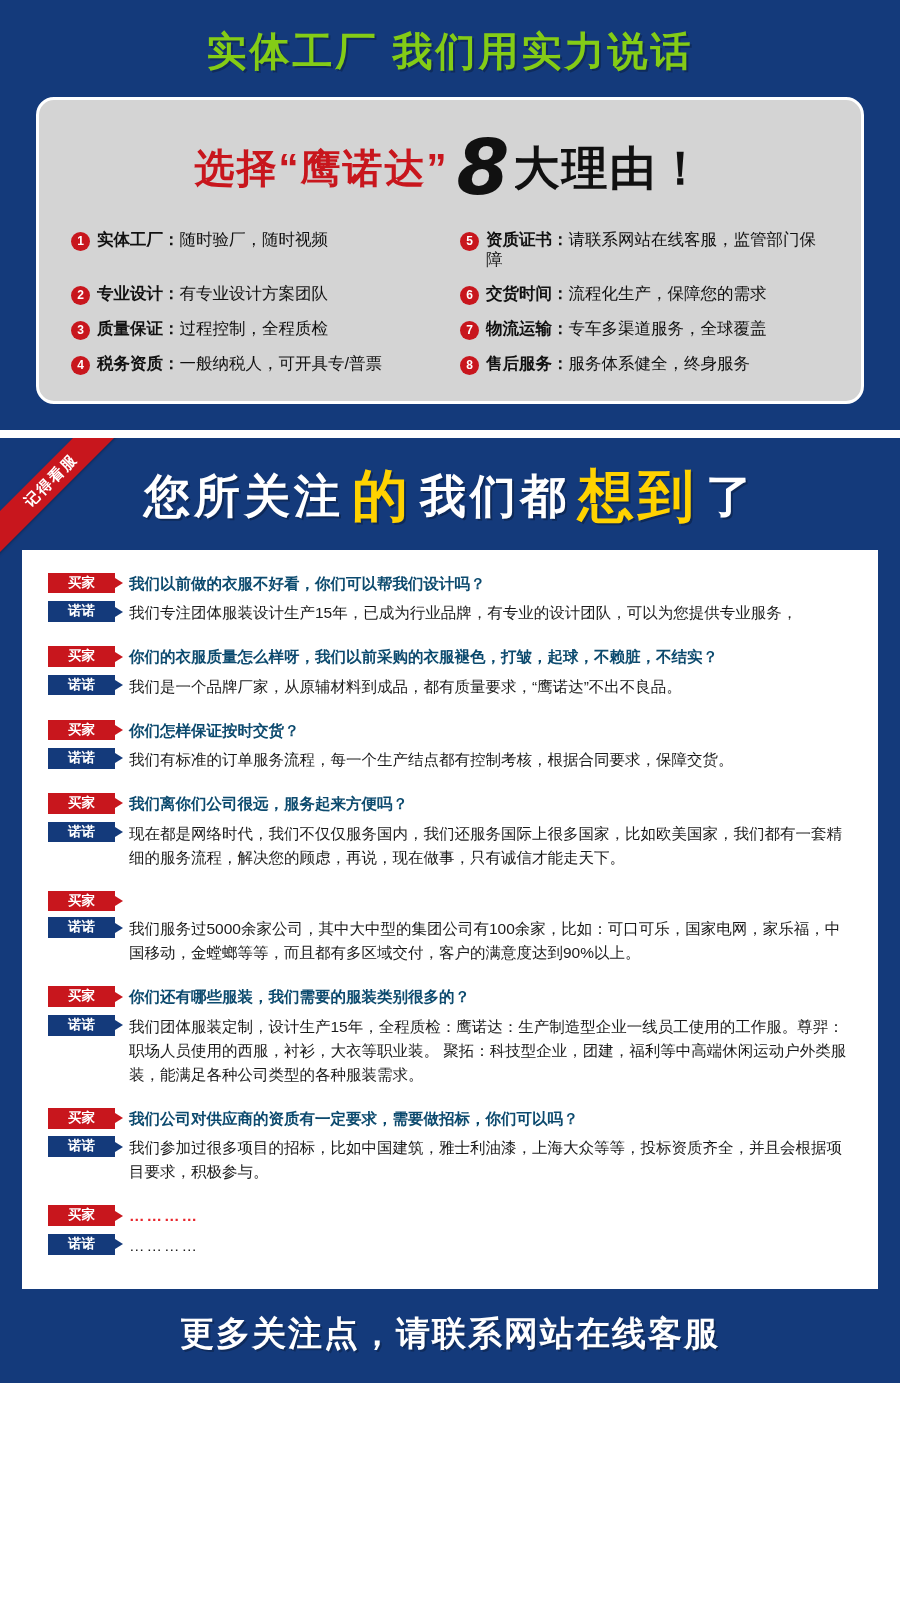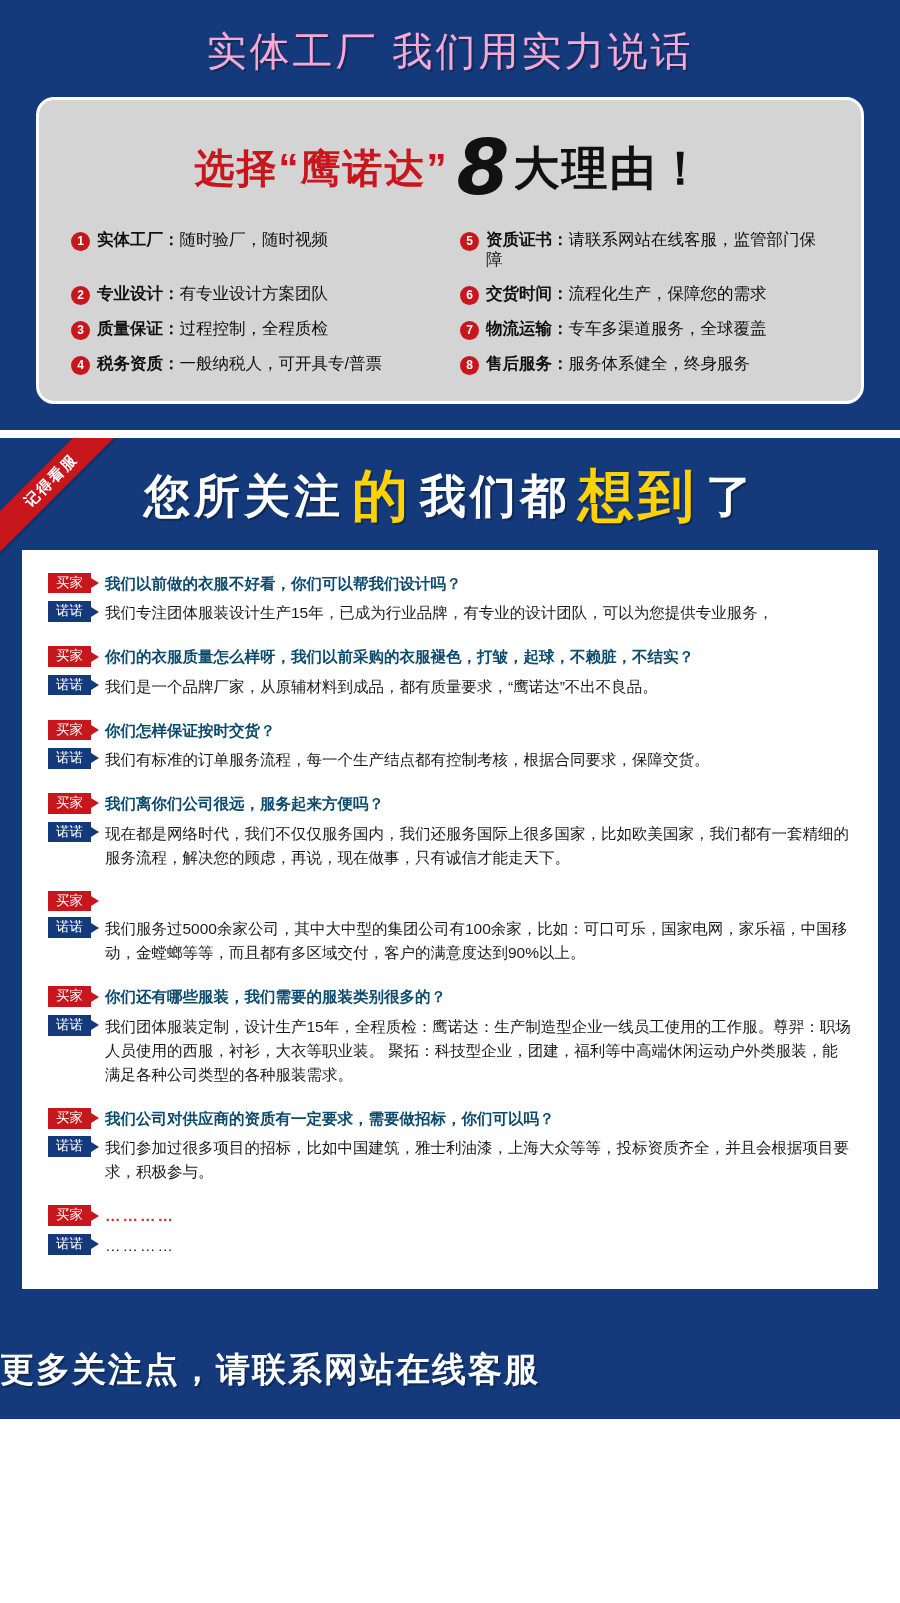--- a/index.html
+++ b/index.html
@@ -18,23 +18,23 @@
     overflow: hidden;
   }
 
   
   .section-reasons {
     background: #143a7b;
     padding: 14px 0 26px 0;
   }
   .top-banner {
     text-align: center;
-    color: #f9a8d4;
+    color: #84cc16;
     font-size: 40px;
-    font-weight: normal;
+    font-weight: bold;
     letter-spacing: 3px;
     padding: 10px 0 18px 0;
     text-shadow: 2px 2px 0 rgba(0,0,0,0.25);
   }
   .reasons-card {
     margin: 0 36px;
     background: #d4d4d4;
     border: 3px solid #ffffff;
     border-radius: 18px;
     padding: 20px 26px 26px 26px;
@@ -160,22 +160,22 @@
   .qa-line {
     display: flex;
     align-items: flex-start;
     margin-bottom: 5px;
   }
   .tag {
     flex: 0 0 auto;
     position: relative;
     color: #ffffff;
     font-size: 13.5px;
-    font-weight: normal;
-    padding: 2px 8px;
+    font-weight: bold;
+    padding: 2px 20px;
     margin-right: 14px;
     margin-top: 1px;
     line-height: 1.25;
     white-space: nowrap;
   }
   .tag::after {
     content: "";
     position: absolute;
     right: -8px;
     top: 50%;
@@ -201,28 +201,27 @@
   .a-text {
     color: #1a1a1a;
     font-size: 15.5px;
     line-height: 1.55;
     padding-top: 1px;
   }
   .dots { color: #e8262d; letter-spacing: 2px; font-weight: bold; }
   .dots-dark { color: #1a1a1a; letter-spacing: 2px; }
 
   .faq-footer {
-    text-align: left;
+    text-align: center;
     color: #ffffff;
     font-size: 34px;
     font-weight: bold;
     letter-spacing: 2px;
     padding: 22px 0 26px 0;
     text-shadow: 2px 2px 0 rgba(0,0,0,0.25);
-    margin-top: 36px;
   }
   .divider-white {
     height: 8px;
     background: #ffffff;
   }
 </style>
 </head>
 <body>
 
 <div class="page">

